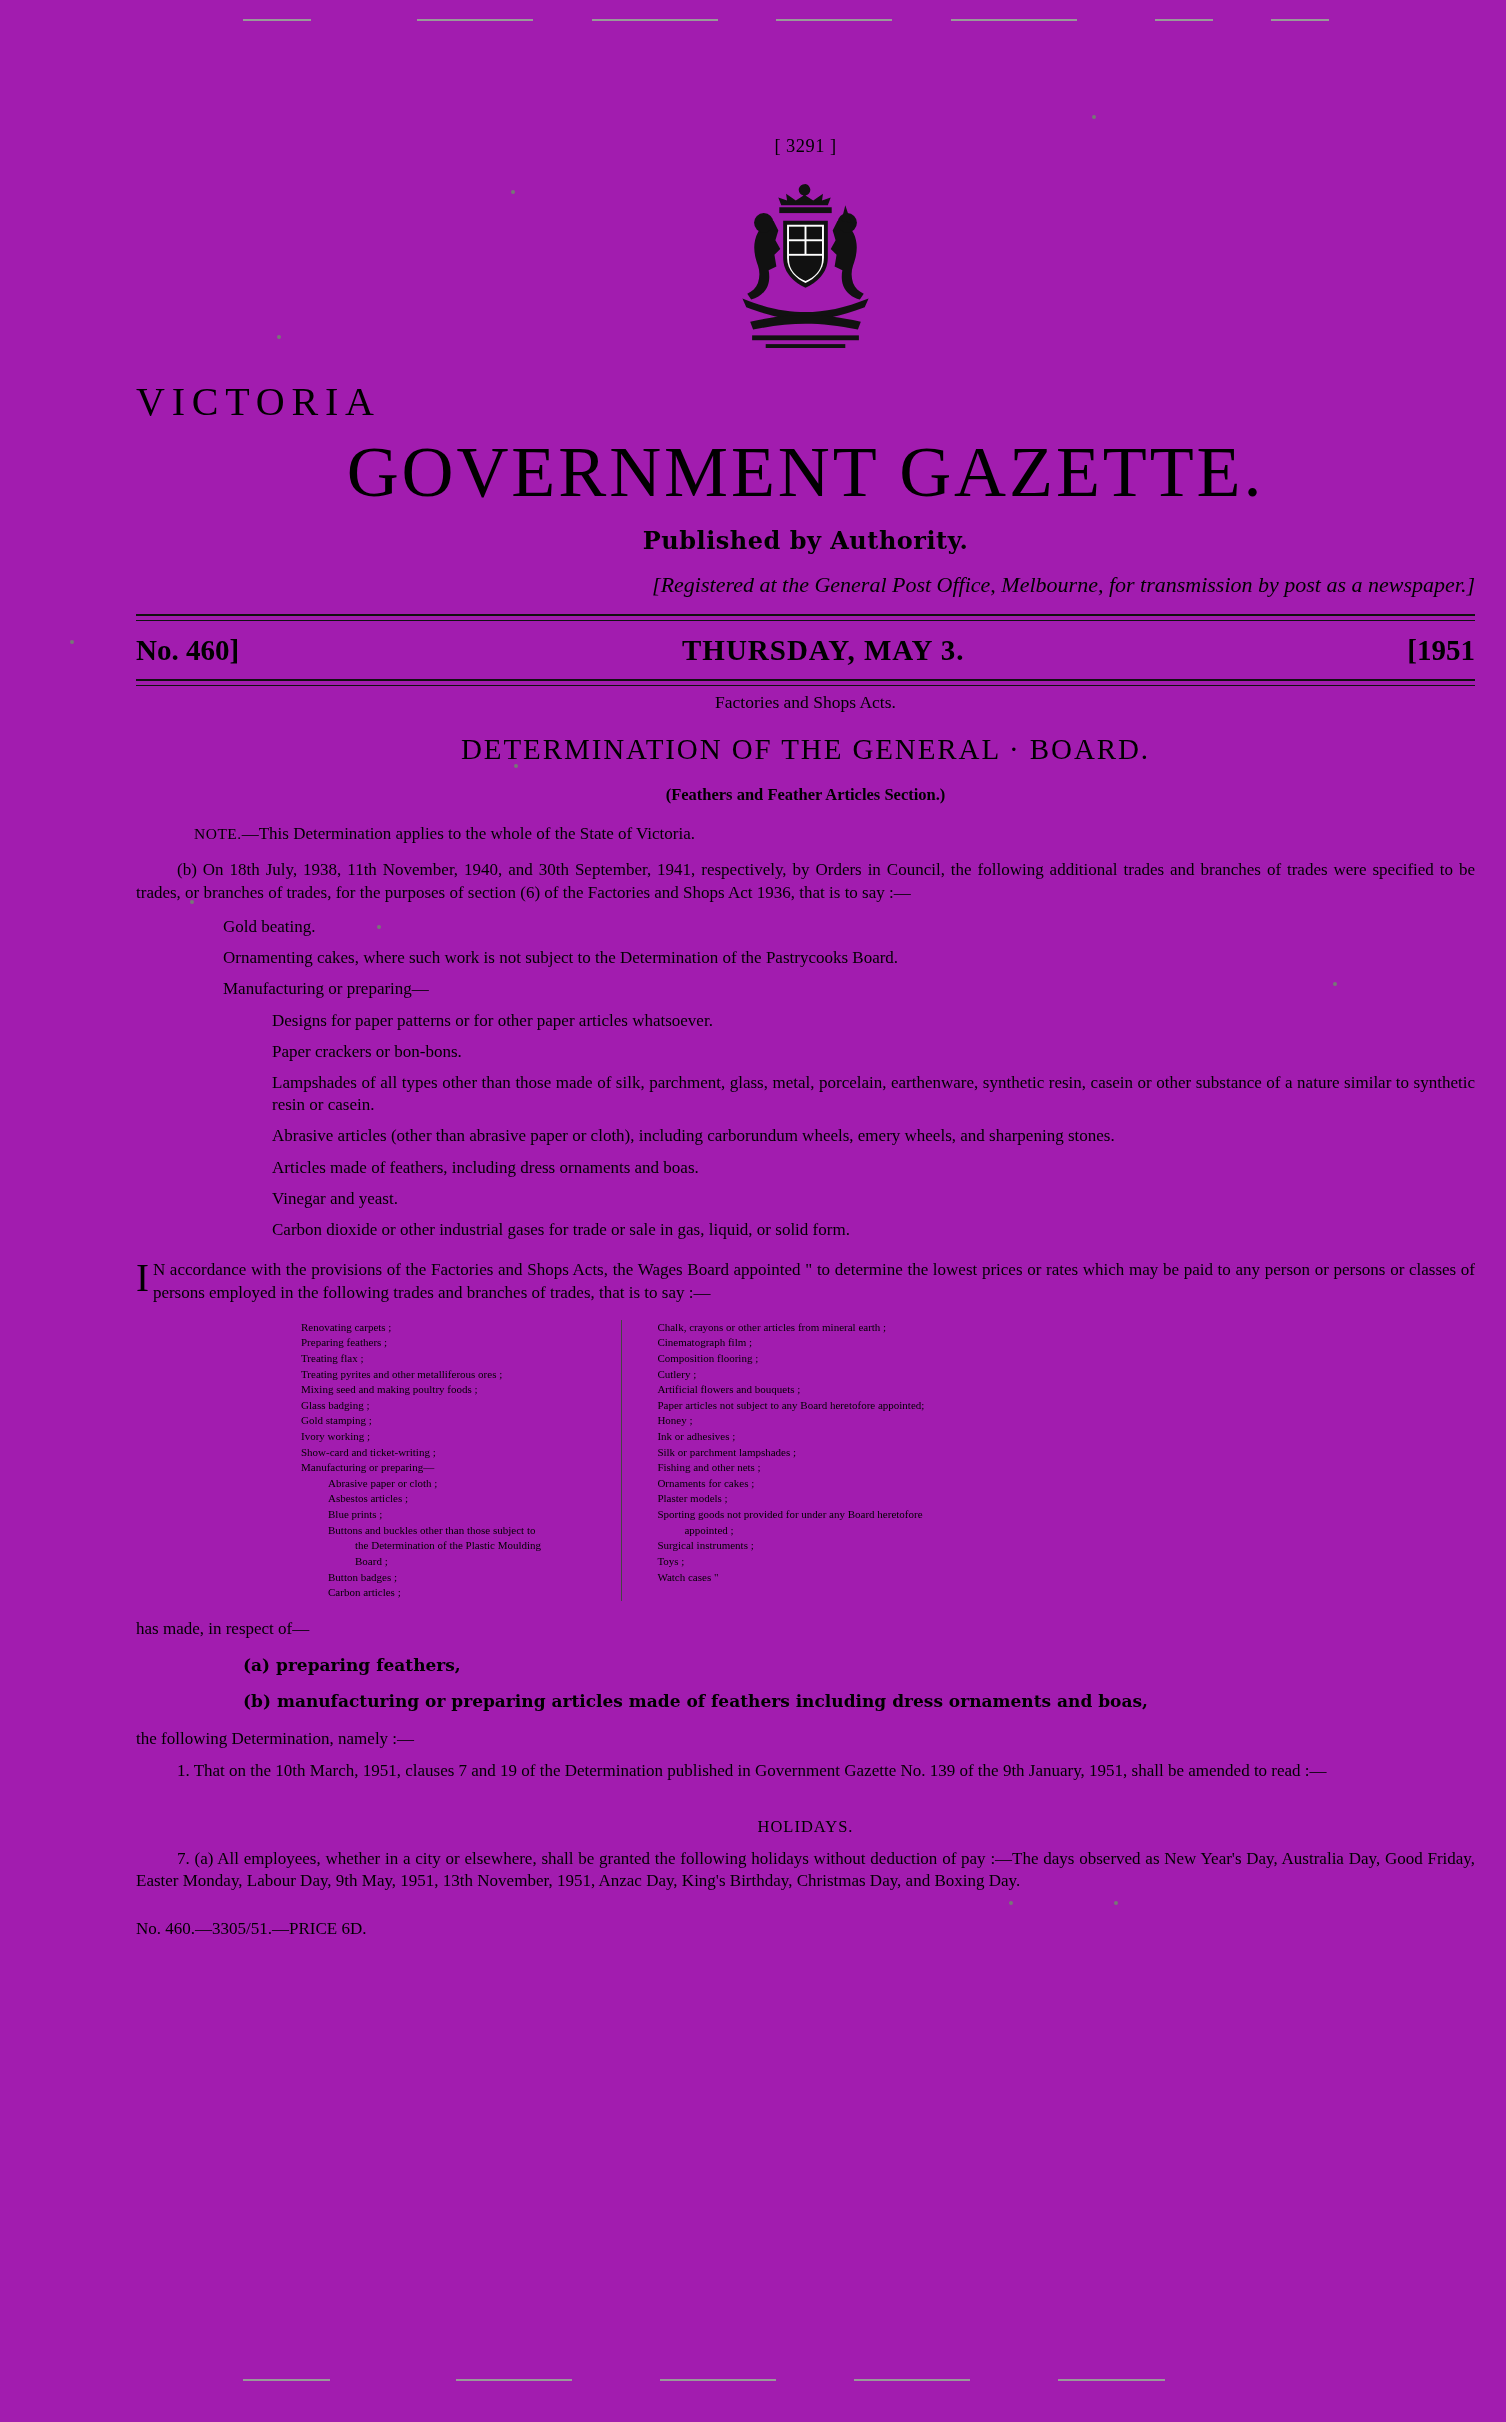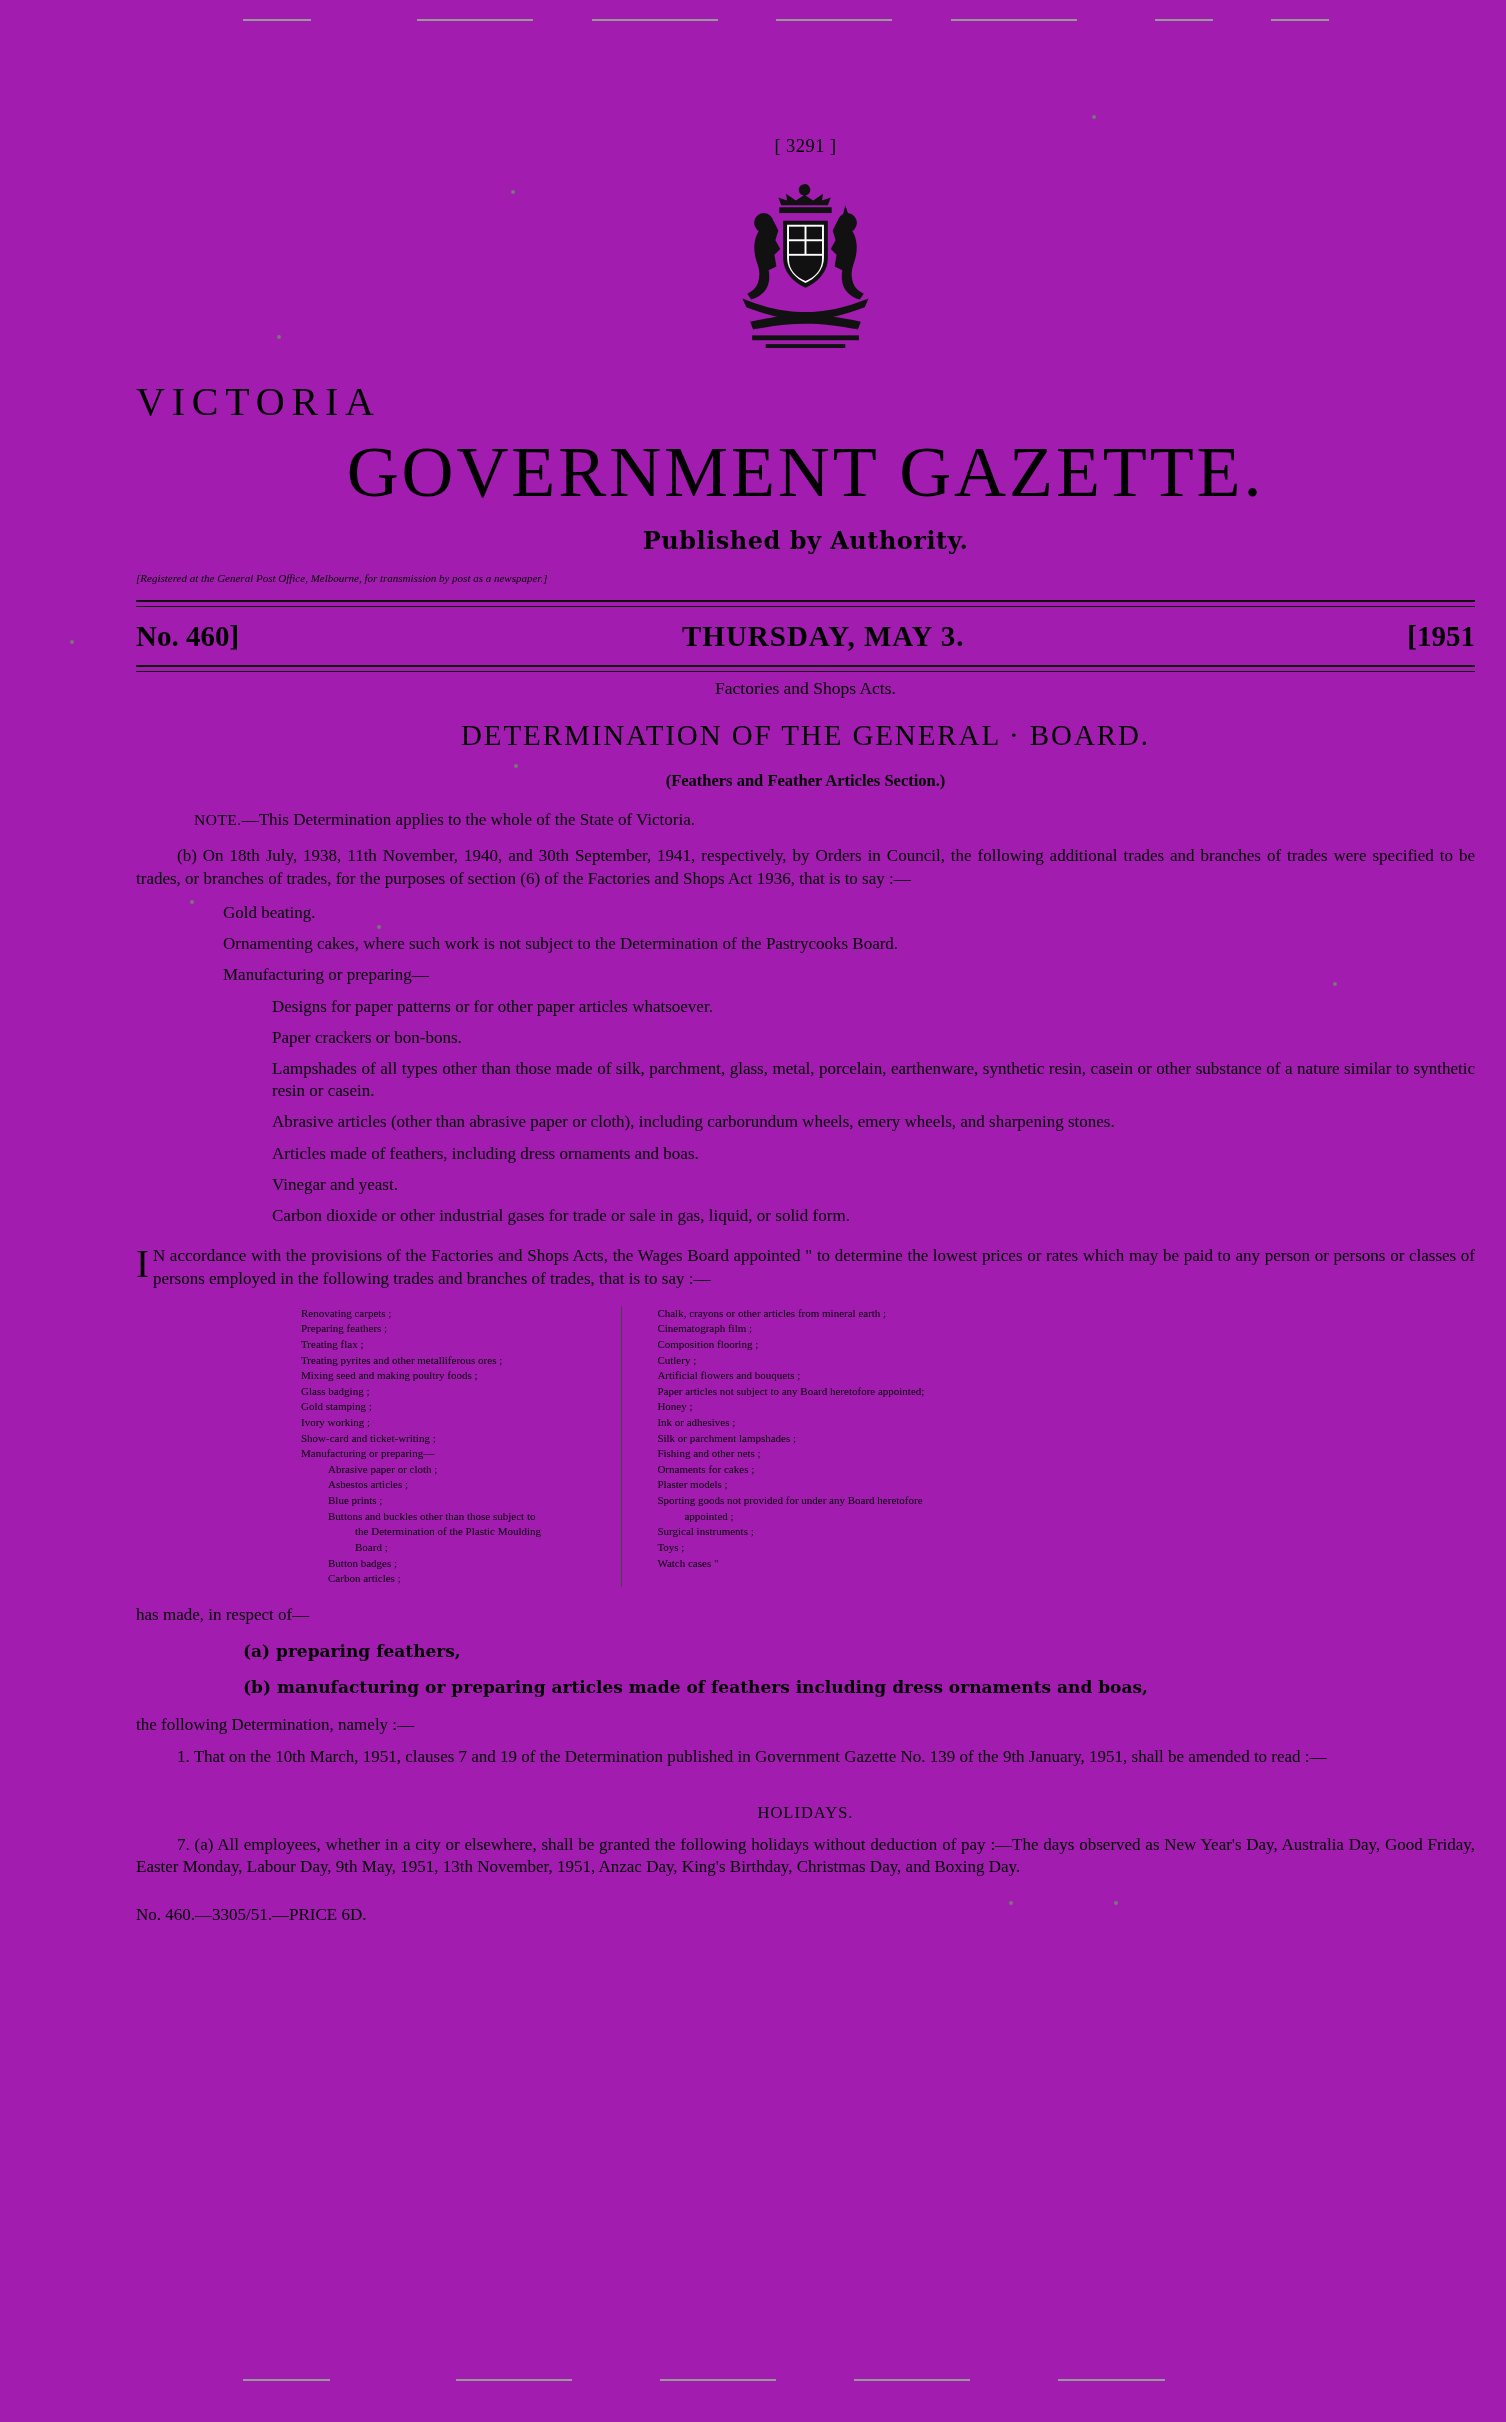--- a/index.html
+++ b/index.html
@@ -58,22 +58,22 @@
   }
   .published {
     text-align: center;
     font-size: 24px;
     margin-top: 11.6px;
     font-family: "DejaVu Serif", serif;
     font-weight: bold;
     letter-spacing: 0.5px;
   }
   .registered {
-    text-align: left;
-    font-size: 11px;
+    text-align: right;
+    font-size: 22px;
     font-style: italic;
     margin-top: 17.5px;
     font-family: "Liberation Serif", serif;
   }
   .rule-double {
     margin-top: 15.5px;
     border-top: 2.9px solid #111;
     border-bottom: 1px solid #111;
     height: 3.9px;
   }

